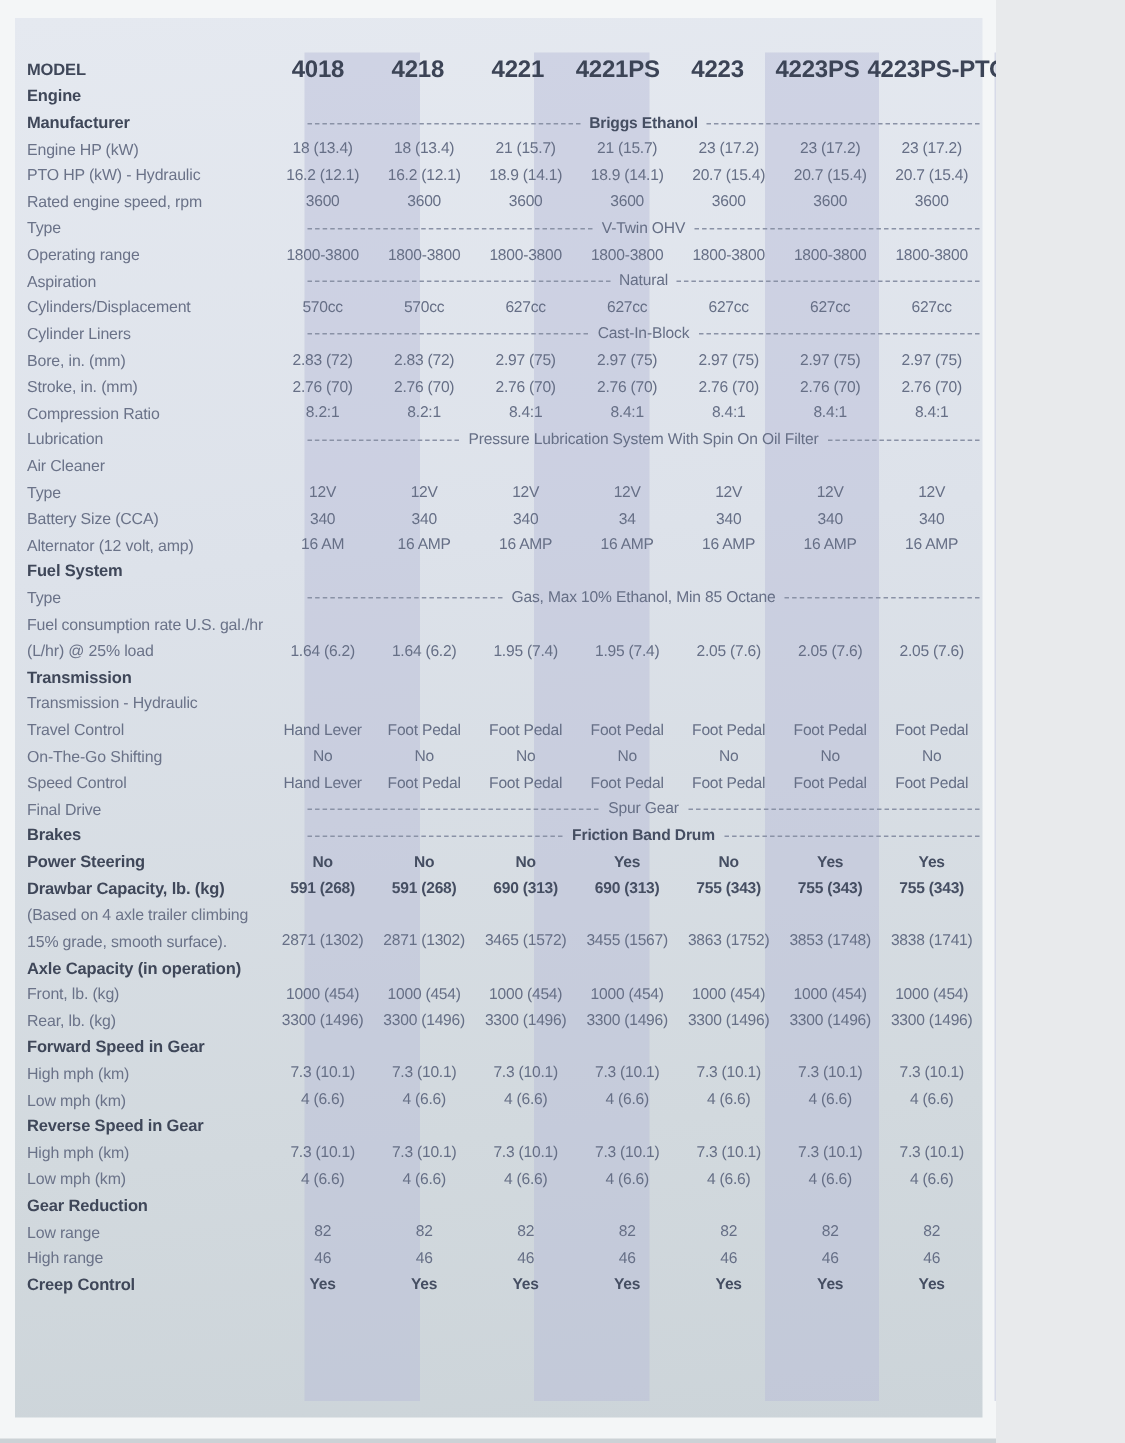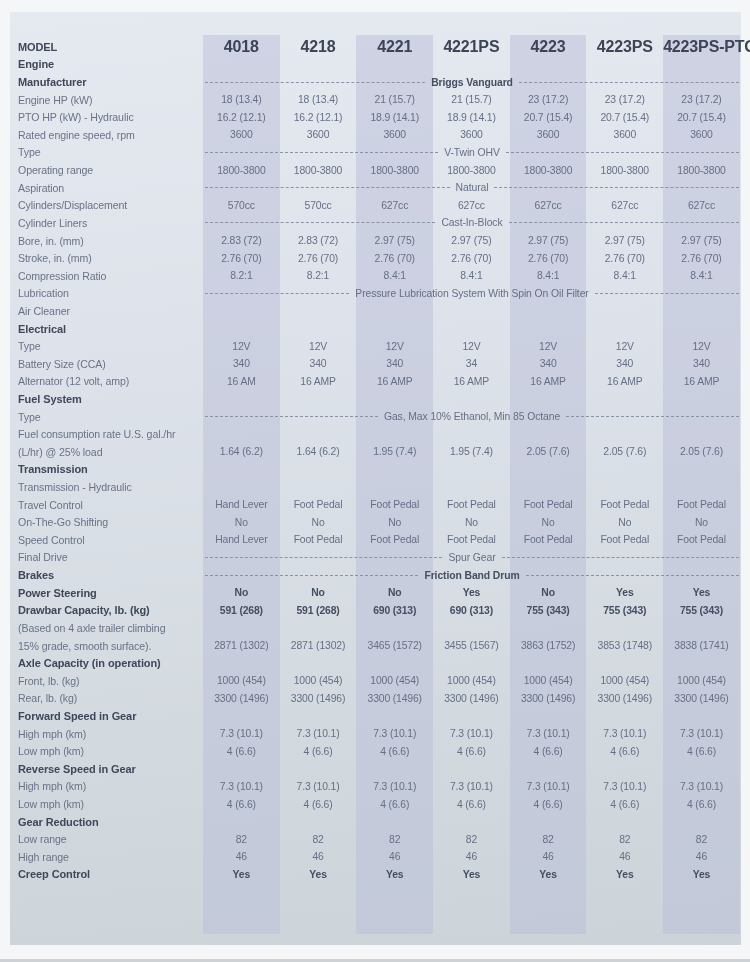--- a/index.html
+++ b/index.html
@@ -1,17 +1,17 @@
 <!DOCTYPE html>
 <html><head>
 <meta charset="utf-8">
 <style>
   html,body{margin:0;padding:0;background:#e8eaec;}
   .page{
-    position:relative;width:750px;height:962px;background:#f4f6f7;
+    position:relative;width:664px;height:962px;background:#f4f6f7;
     font-family:"Liberation Sans",sans-serif;overflow:hidden;
     border-bottom:3px solid #ccd2d6;box-sizing:border-box;
   }
   .inner{
     position:absolute;left:10px;top:12px;right:9px;bottom:14px;
     background:linear-gradient(175deg,#e5e9f0 0%,#dde2ea 38%,#d2d9de 78%,#ccd4d9 100%);
   }
   .stripe{
     position:absolute;top:23px;height:899px;width:76.7px;
     background:rgba(183,188,216,0.48);
@@ -58,21 +58,21 @@
           <div class="cell model">4223PS</div>
           <div class="cell model">4223PS-PTO</div>
         </div>
         <div class="row">
           <div class="label bold">Engine</div>
         </div>
         <div class="row">
           <div class="label bold">Manufacturer</div>
           <div class="spanarea">
             <i class="dash"></i>
-            <span class="spantext bold">Briggs Vanguard</span>
+            <span class="spantext bold">Briggs Ethanol</span>
             <i class="dash"></i>
           </div>
         </div>
         <div class="row">
           <div class="label">Engine HP (kW)</div>
           <div class="cell">18 (13.4)</div>
           <div class="cell">18 (13.4)</div>
           <div class="cell">21 (15.7)</div>
           <div class="cell">21 (15.7)</div>
           <div class="cell">23 (17.2)</div>
@@ -178,23 +178,20 @@
           <div class="spanarea">
             <i class="dash"></i>
             <span class="spantext">Pressure Lubrication System With Spin On Oil Filter</span>
             <i class="dash"></i>
           </div>
         </div>
         <div class="row">
           <div class="label">Air Cleaner</div>
         </div>
         <div class="row">
-          <div class="label bold">Electrical</div>
-        </div>
-        <div class="row">
           <div class="label">Type</div>
           <div class="cell">12V</div>
           <div class="cell">12V</div>
           <div class="cell">12V</div>
           <div class="cell">12V</div>
           <div class="cell">12V</div>
           <div class="cell">12V</div>
           <div class="cell">12V</div>
         </div>
         <div class="row">

